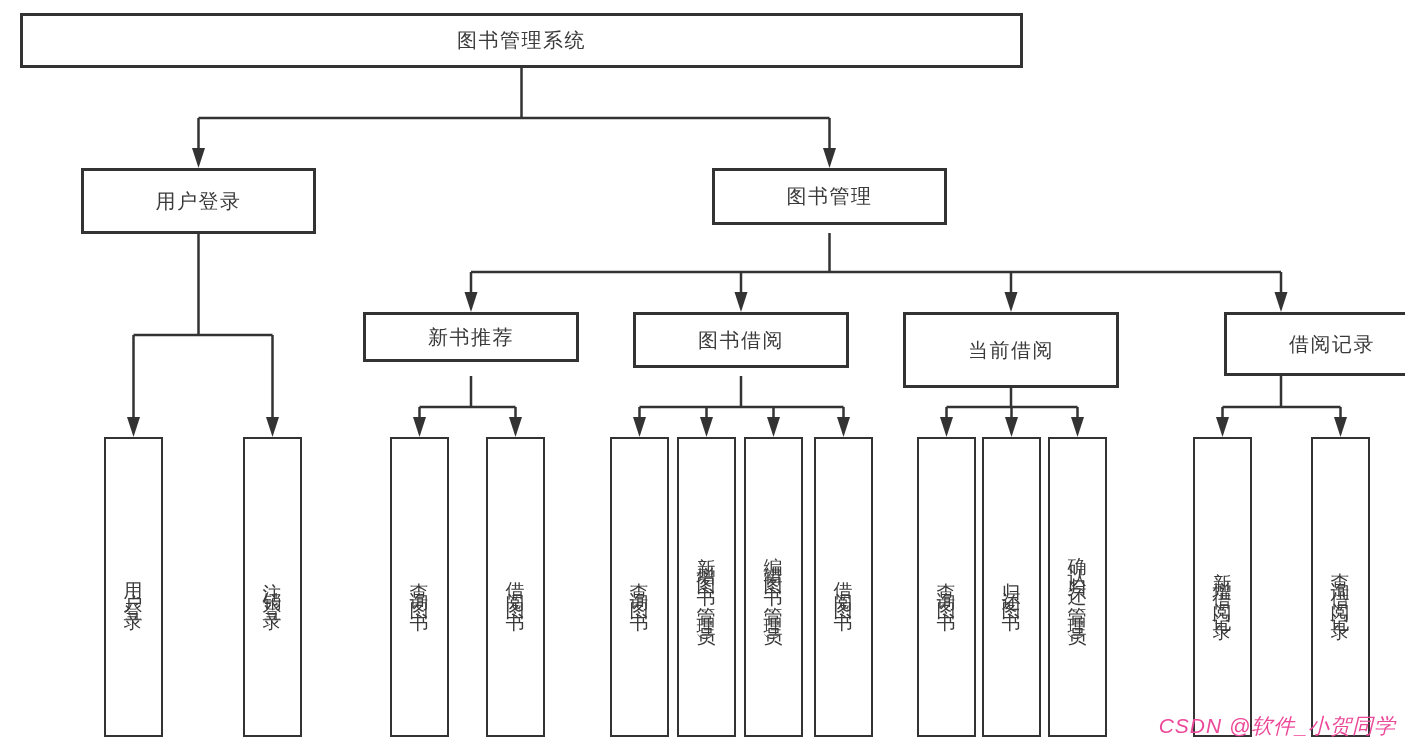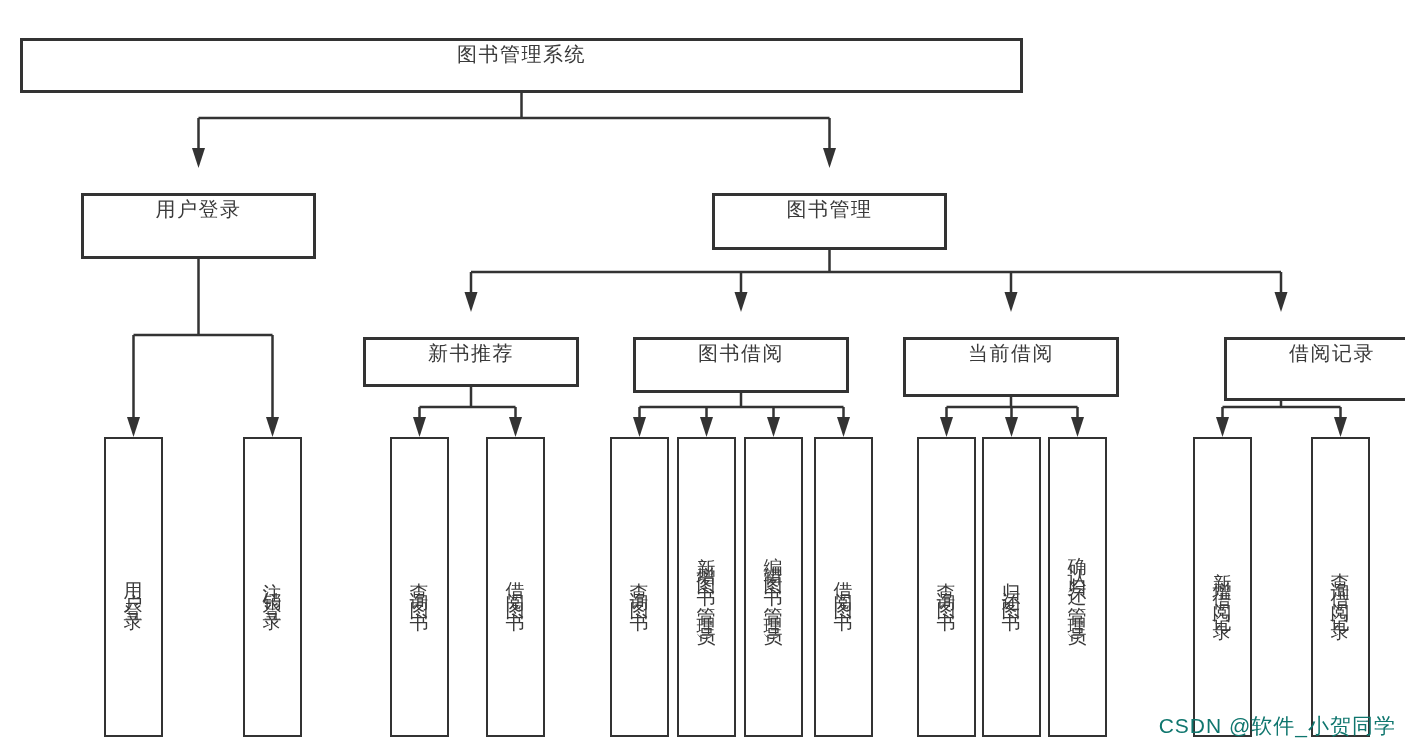--- a/index.html
+++ b/index.html
@@ -5,35 +5,35 @@
   html,body{margin:0;padding:0;background:#ffffff;}
   .canvas{
     position:relative;width:1405px;height:747px;background:#ffffff;
     font-family:"Liberation Sans",sans-serif;overflow:hidden;
   }
   .connectors{position:absolute;left:0;top:0;width:1405px;height:747px;}
   .connectors path{fill:none;stroke:#333333;stroke-width:2.5;}
   .connectors polygon{fill:#333333;stroke:none;}
   .hbox{
     position:absolute;box-sizing:border-box;background:#ffffff;
-    border:3px solid #333333;display:flex;justify-content:center;
-    font-size:20px;color:#3a3a3a;letter-spacing:1.5px;white-space:nowrap;margin-top:25px;
+    border:3px solid #333333;display:flex;align-items:center;justify-content:center;
+    font-size:20px;color:#3a3a3a;letter-spacing:1.5px;white-space:nowrap;
   }
   .vbox{
     position:absolute;box-sizing:border-box;background:#ffffff;top:437px;
     width:59px;height:300px;border:2.5px solid #333333;
     display:flex;align-items:center;justify-content:center;color:#3a3a3a;
   }
   .vtext{
     writing-mode:vertical-rl;text-orientation:mixed;
     font-size:19px;line-height:1;letter-spacing:10px;
   }
   .watermark{
     position:absolute;right:9px;bottom:7px;
-    font-size:21px;color:#0f766e;letter-spacing:1px;white-space:nowrap;
+    font-size:21px;color:#ec4899;letter-spacing:1px;white-space:nowrap;font-style:italic;
   }
 </style>
 </head>
 <body>
 
 <div class="canvas">
 
   <svg class="connectors" viewBox="0 0 1405 747" xmlns="http://www.w3.org/2000/svg">
 
     <path d="M521.5 68 V118 M198.5 118 H829.5 M198.5 118 V150 M829.5 118 V150"></path>
@@ -80,21 +80,21 @@
   <div class="hbox" style="left:712px;top:168px;width:235px;height:57px">
     <span>图书管理</span>
   </div>
 
   <div class="hbox" style="left:363px;top:312px;width:216px;height:50px">
     <span>新书推荐</span>
   </div>
   <div class="hbox" style="left:633px;top:312px;width:216px;height:56px">
     <span>图书借阅</span>
   </div>
-  <div class="hbox" style="left:903px;top:312px;width:216px;height:60px">
+  <div class="hbox" style="left:903px;top:312px;width:216px;height:76px">
     <span>当前借阅</span>
   </div>
   <div class="hbox" style="left:1224px;top:312px;width:216px;height:64px">
     <span>借阅记录</span>
   </div>
 
   <div class="vbox" style="left:104px">
     <span class="vtext">用户登录</span>
   </div>
   <div class="vbox" style="left:243px">

